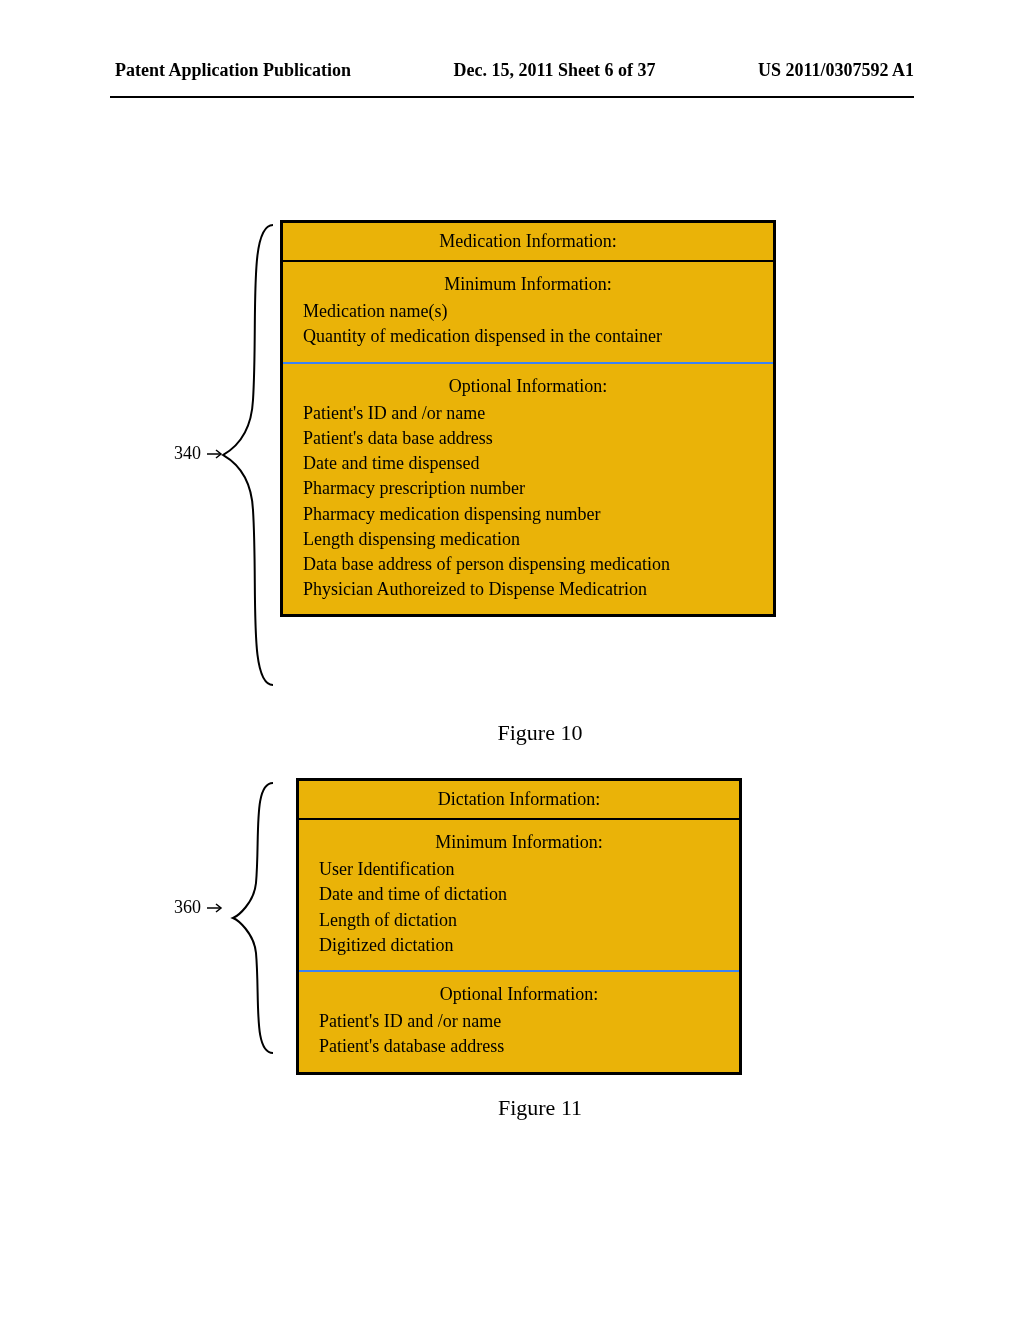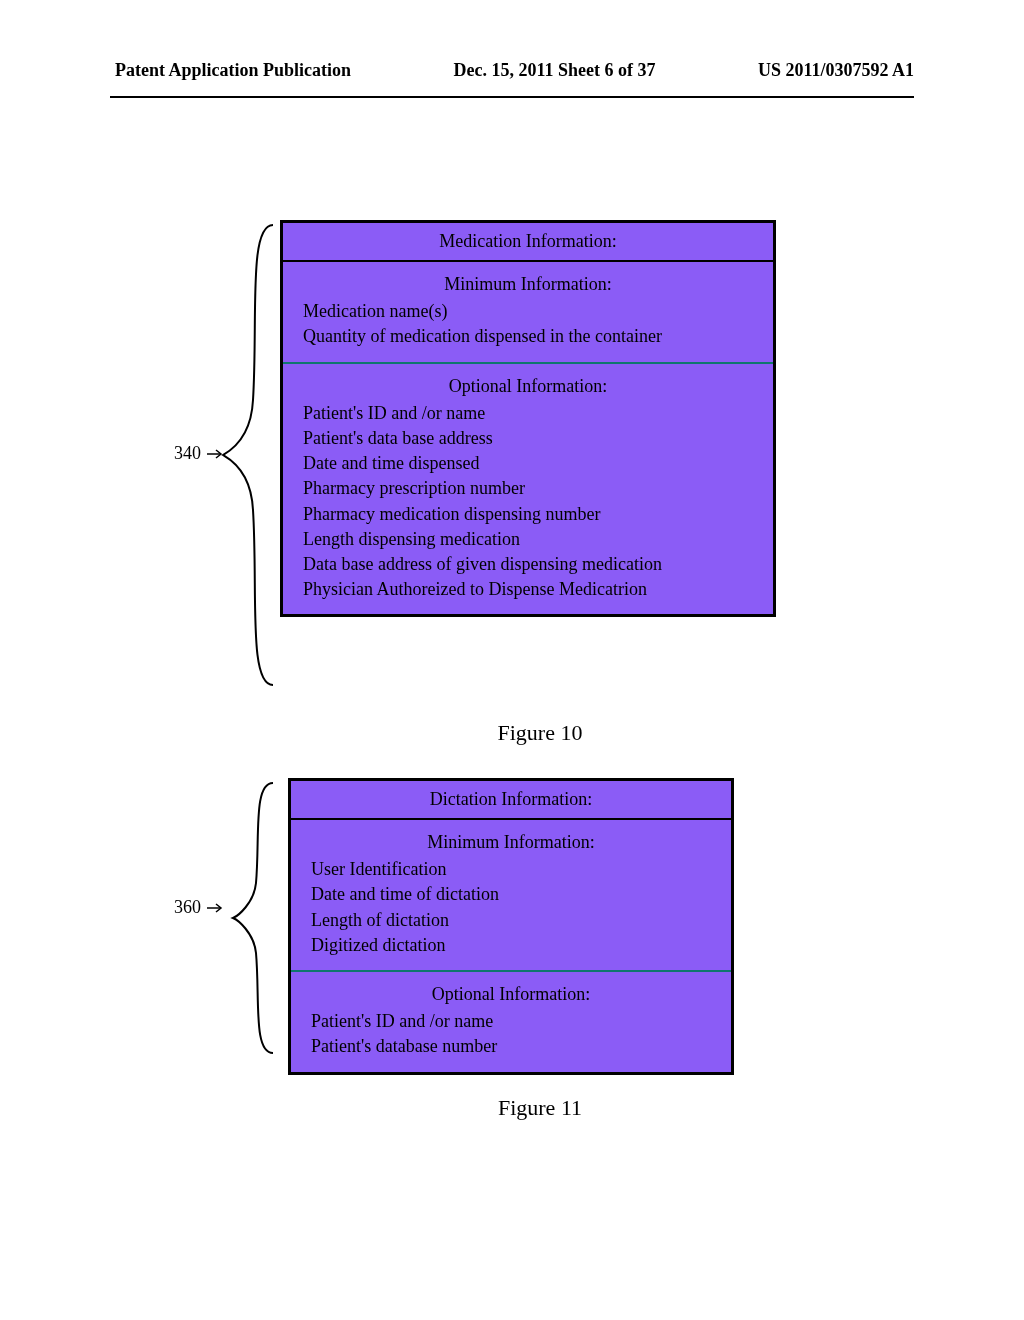--- a/index.html
+++ b/index.html
@@ -18,35 +18,35 @@
       font-size: 18px;
       font-weight: bold;
     }
     .header-line {
       border-top: 2px solid black;
       margin: 5px 110px 0 110px;
     }
     .table-box {
       border: 3px solid black;
       position: absolute;
-      background: #8b5cf6;
+      background: #eab308;
     }
     .table-title {
       text-align: center;
       padding: 8px 0;
       font-size: 18px;
       border-bottom: 2px solid black;
     }
     .table-section {
       padding: 10px 20px 12px 20px;
       font-size: 18px;
       line-height: 1.4;
     }
     .table-section + .table-section {
-      border-top: 2px solid #0f766e;
+      border-top: 2px solid #3b82f6;
     }
     .section-heading {
       text-align: center;
       margin-bottom: 2px;
     }
     .figure-caption {
       position: absolute;
       font-size: 22px;
       text-align: center;
     }
@@ -61,21 +61,21 @@
       display: block;
     }
     
     #box1 {
       left: 280px;
       top: 220px;
       width: 490px;
     }
     
     #box2 {
-      left: 288px;
+      left: 296px;
       top: 778px;
       width: 440px;
     }
     #fig10 {
       left: 440px;
       top: 720px;
       width: 200px;
     }
     #fig11 {
       left: 440px;
@@ -139,21 +139,21 @@
     <div>Quantity of medication dispensed in the container</div>
   </div>
   <div class="table-section">
     <div class="section-heading">Optional Information:</div>
     <div>Patient's ID and /or name</div>
     <div>Patient's data base address</div>
     <div>Date and time dispensed</div>
     <div>Pharmacy prescription number</div>
     <div>Pharmacy medication dispensing number</div>
     <div>Length dispensing medication</div>
-    <div>Data base address of given dispensing medication</div>
+    <div>Data base address of person dispensing medication</div>
     <div>Physician Authoreized to Dispense Medicatrion</div>
   </div>
 </div>
 
 <div id="fig10" class="figure-caption">Figure 10</div>
 
 <div id="ref360" class="ref-label">360</div>
 <svg id="arrow360" width="18" height="10">
   <line x1="0" y1="5" x2="14" y2="5" stroke="black" stroke-width="1.5"></line>
   <polyline points="9,1 14,5 9,9" fill="none" stroke="black" stroke-width="1.5"></polyline>
@@ -170,17 +170,17 @@
   <div class="table-section">
     <div class="section-heading">Minimum Information:</div>
     <div>User Identification</div>
     <div>Date and time of dictation</div>
     <div>Length of dictation</div>
     <div>Digitized dictation</div>
   </div>
   <div class="table-section">
     <div class="section-heading">Optional Information:</div>
     <div>Patient's ID and /or name</div>
-    <div>Patient's database number</div>
+    <div>Patient's database address</div>
   </div>
 </div>
 
 <div id="fig11" class="figure-caption">Figure 11</div>
 
 </body></html>

